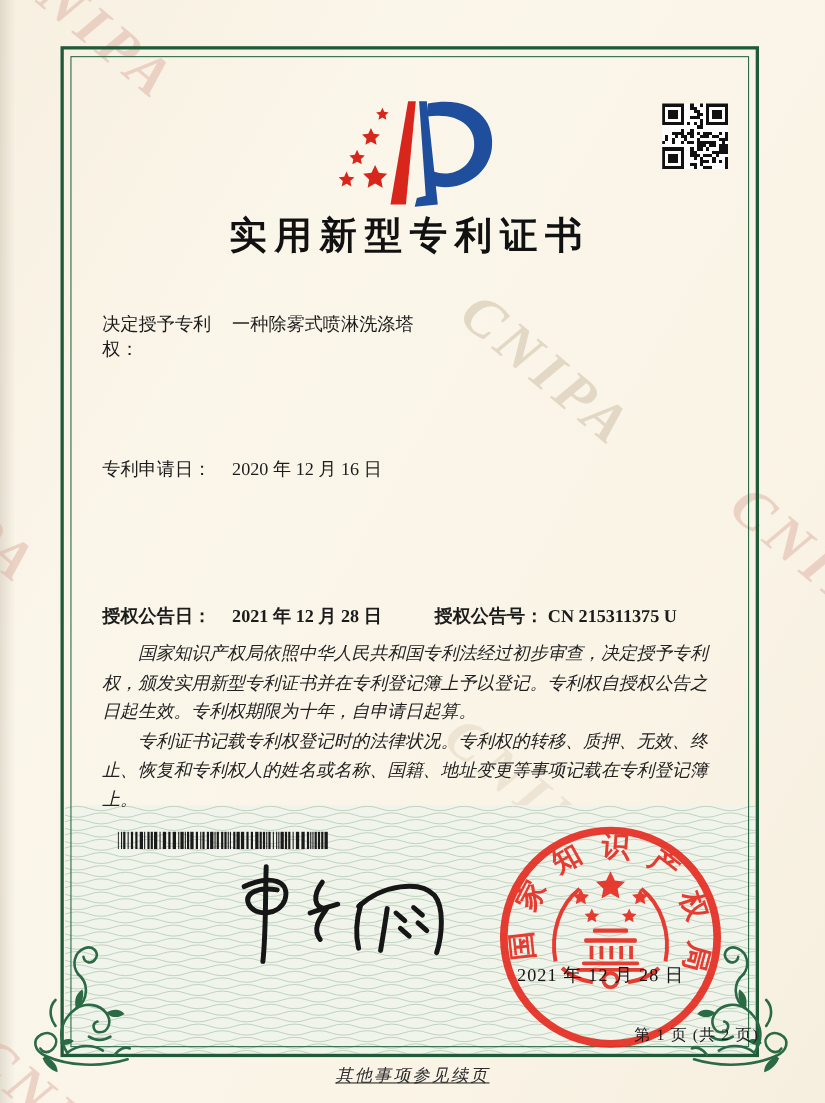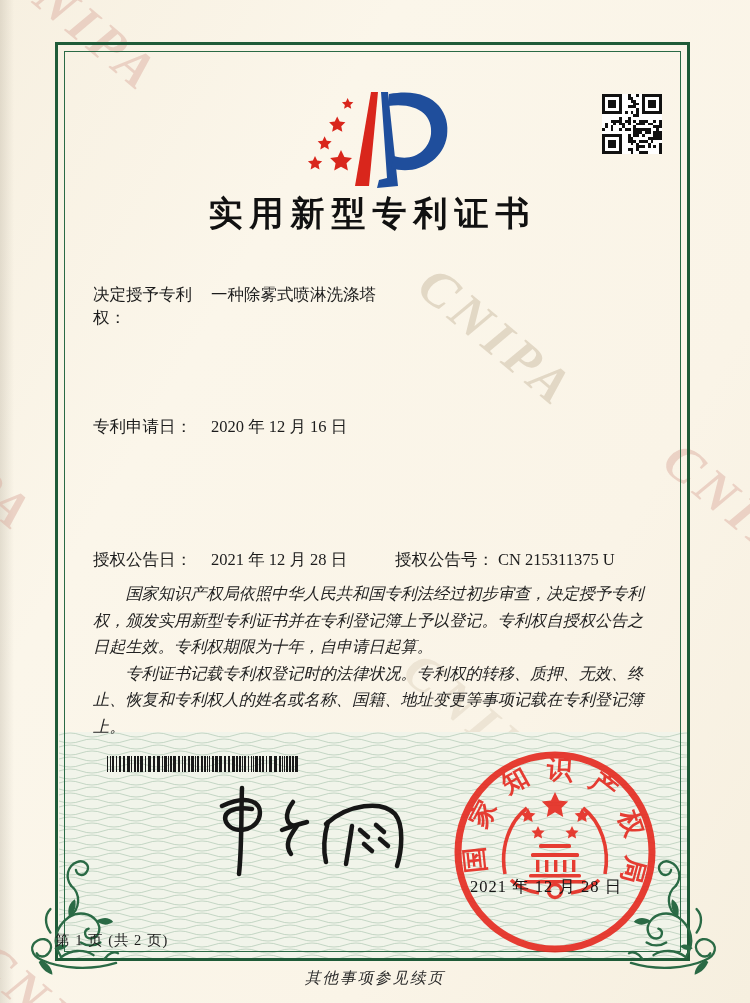--- a/index.html
+++ b/index.html
@@ -46,40 +46,40 @@
   .logo{position:absolute;left:303px;top:84px;width:160px;height:112px;}
 
   .title{
     position:absolute;left:55px;top:191px;width:635px;text-align:center;
     font-size:34px;font-weight:700;letter-spacing:7px;color:#111;
   }
 
   .row{position:absolute;left:93px;font-size:16.5px;line-height:23px;}
   .row .lab{display:inline-block;width:118px;vertical-align:top;}
   .row .val{display:inline-block;vertical-align:top;white-space:pre-line;max-width:445px;}
-  .row2{position:absolute;font-size:16.5px;}
+  .row2{position:absolute;font-size:16.5px;font-weight:bold;}
 
   .bodytext{position:absolute;left:93px;top:581px;width:566px;
     font-size:16.2px;line-height:26.5px;font-style:italic;color:#222;}
   .bodytext p{margin:0;text-indent:2em;}
 
   .barcode{position:absolute;left:107px;top:756px;width:192px;height:16px;}
 
   .signblock{position:absolute;left:95px;top:804px;font-size:17.5px;line-height:31px;
     font-family:"Liberation Sans","DejaVu Sans",sans-serif;color:#222;}
   .signature{position:absolute;left:196px;top:778px;width:225px;height:104px;}
 
   .seal{position:absolute;left:451px;top:748px;width:208px;height:208px;opacity:.9;}
   .seal-date{position:absolute;left:470px;top:876px;width:160px;font-size:16.5px;
     letter-spacing:1px;color:#151515;}
 
-  .pageno{position:absolute;left:55px;top:931px;width:635px;text-align:left;
+  .pageno{position:absolute;left:55px;top:931px;width:635px;text-align:right;
     font-size:14.5px;letter-spacing:1px;}
   .contnote{position:absolute;left:0;top:968px;width:750px;text-align:center;
-    font-size:15.5px;font-style:italic;color:#2b2b2b;letter-spacing:2px;}
+    font-size:15.5px;font-style:italic;color:#2b2b2b;letter-spacing:2px;text-decoration:underline;}
 
   .qr{position:absolute;left:602px;top:94px;width:60px;height:60px;}
 
   .flourish{position:absolute;width:98px;height:128px;}
   .flourish.bl{left:22px;top:849px;}
   .flourish.br{left:627px;top:849px;transform:scaleX(-1);}
 </style>
 </head>
 <body>
 

